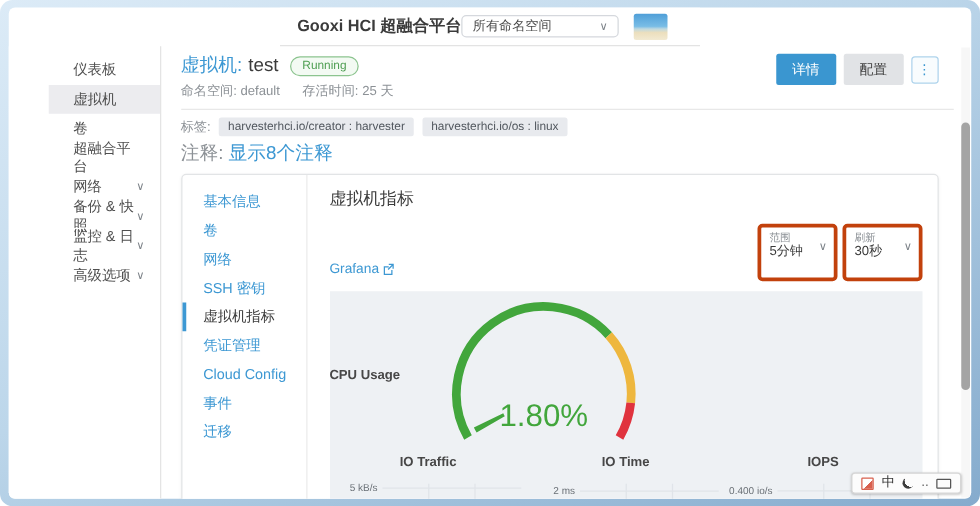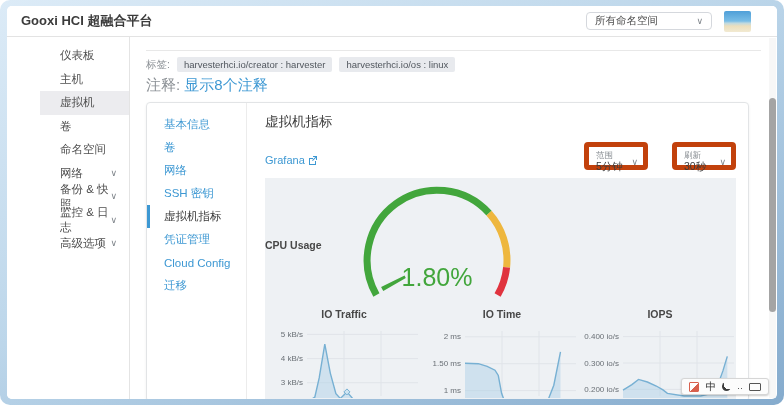--- a/index.html
+++ b/index.html
@@ -1,20 +1,20 @@
 <!DOCTYPE html>
 <html><head>
 <meta charset="utf-8">
 <style>
   * { margin:0; padding:0; box-sizing:border-box; }
   body { font-family:"Liberation Sans","DejaVu Sans",sans-serif; background:#fff; }
   .frame { width:784px; height:405px; padding:6px 7px; border-radius:10px;
            background:linear-gradient(155deg,#dcebf7 0%,#bcd6ea 45%,#85abcd 100%); }
   .window { position:relative; width:100%; height:100%; background:#fff; border-radius:5px; overflow:hidden;
-            display:flex; flex-direction:column; }
+            display:flex; flex-direction:column;align-items:center; }
   
   .top-header { height:31px; flex:0 0 31px; display:flex; align-items:center; padding:0 12px 0 14px;
                 border-bottom:1px solid #e3e3e3; background:#fff; }
   .app-title { font-size:13px; font-weight:bold; color:#3b3b3b; }
   .spacer { flex:1; }
   .ns-select { width:126px; height:18px; border:1px solid #d5d8dd; border-radius:4px; background:#fff;
                display:flex; align-items:center; justify-content:space-between; padding:0 8px;
                font-size:10.5px; color:#4a4a4a; margin-right:12px; cursor:pointer; }
   .chev { font-size:9px; color:#7c8288; line-height:1; }
   .avatar { width:27px; height:21px; border-radius:2px; margin-right:14px;
@@ -52,22 +52,22 @@
           box-shadow:0 1px 3px rgba(0,0,0,.06); display:flex; height:300px; background:#fff; }
   .tabs { width:100px; flex:0 0 100px; border-right:1px solid #ececec; padding-top:10px; }
   .tab { height:23px; display:flex; align-items:center; padding-left:14px; font-size:11.5px;
          color:#3d98d3; cursor:pointer; border-left:3px solid transparent; }
   .tab.active { color:#3c3c3c; border-left:3px solid #3d98d3; }
   .content { flex:1; min-width:0; padding:10px 12px 0 18px; display:flex; flex-direction:column; }
   .content-title { font-size:13.5px; color:#3c3c3c; font-weight:500; }
   .toolbar { margin-top:11px; display:flex; align-items:flex-end; }
   .grafana-link { display:flex; align-items:center; gap:3px; font-size:11px; color:#3d98d3;
                   cursor:pointer; margin-bottom:4px; }
-  .mini-select { position:relative; width:64px; height:28px; border:5px solid #c2410c; border-radius:4px;
-                 background:#fff; padding:3.5px 16px 0 7px; margin-left:24px; cursor:pointer; }
+  .mini-select { position:relative; width:64px; height:46px; border:3px solid #c2410c; border-radius:4px;
+                 background:#fff; padding:3.5px 16px 0 7px; margin-left:4px; cursor:pointer; }
   .mini-select .lbl { font-size:8.5px; color:#8a8f94; line-height:1.1; }
   .mini-select .val { font-size:10.5px; color:#3a3a3a; line-height:1.2; }
   .mini-select .chev { position:absolute; right:5px; top:11px; }
   .panel { margin-top:8px; background:#eef1f4; flex:1; overflow:hidden; padding-top:4px; }
   .gauges { display:flex; }
   .metric-block { flex:1; display:flex; flex-direction:row; align-items:center; }
   .metric-title { font-size:10.5px; font-weight:bold; color:#474747; margin-top:3px; }
   .charts { display:flex; margin-top:1px; }
   .chart-block { flex:1; display:flex; flex-direction:column; align-items:center; }
   .chart-block .metric-title { margin-bottom:2px; }
@@ -102,31 +102,28 @@
       </div>
       <div class="avatar"></div>
     </div>
 
     <div class="body">
 
       <nav class="sidebar">
         <div class="side-item">
             <span>仪表板</span>
           </div>
-        <div class="side-item">
-            <span>主机</span>
-          </div>
         <div class="side-item active">
             <span>虚拟机</span>
           </div>
         <div class="side-item">
             <span>卷</span>
           </div>
         <div class="side-item">
-            <span>命名空间</span>
+            <span>超融合平台</span>
           </div>
         <div class="side-item">
             <span>网络</span>
             <span class="chev">∨</span>
           </div>
         <div class="side-item">
             <span>备份 &amp; 快照</span>
             <span class="chev">∨</span>
           </div>
         <div class="side-item">
@@ -134,20 +131,38 @@
             <span class="chev">∨</span>
           </div>
         <div class="side-item">
             <span>高级选项</span>
             <span class="chev">∨</span>
           </div>
       </nav>
 
       <main class="main">
 
+        <div class="page-head">
+          <div>
+            <div class="title-line">
+              <span class="res-type">虚拟机:</span>
+              <span class="res-name">test</span>
+              <span class="status-pill">Running</span>
+            </div>
+            <div class="meta-line">
+              <span>命名空间: default</span>
+              <span>存活时间: 25 天</span>
+            </div>
+          </div>
+          <div class="ph-actions">
+            <button class="btn btn-primary">详情</button>
+            <button class="btn btn-secondary">配置</button>
+            <div class="btn-dots"><span>⋮</span></div>
+          </div>
+        </div>
 
         <div class="divider"></div>
 
         <div class="labels-row">
           <span>标签:</span>
           <span class="tag-pill">harvesterhci.io/creator : harvester</span>
           <span class="tag-pill">harvesterhci.io/os : linux</span>
         </div>
 
         <div class="ann-row">
@@ -157,20 +172,21 @@
 
         <div class="card">
           <div class="tabs">
             <div class="tab">基本信息</div>
             <div class="tab">卷</div>
             <div class="tab">网络</div>
             <div class="tab">SSH 密钥</div>
             <div class="tab active">虚拟机指标</div>
             <div class="tab">凭证管理</div>
             <div class="tab">Cloud Config</div>
+            <div class="tab">事件</div>
             <div class="tab">迁移</div>
           </div>
 
           <div class="content">
             <div class="content-title">虚拟机指标</div>
 
             <div class="toolbar">
               <div class="grafana-link">
                 <span>Grafana</span>
                 <svg width="10" height="10" viewBox="0 0 10 10">

